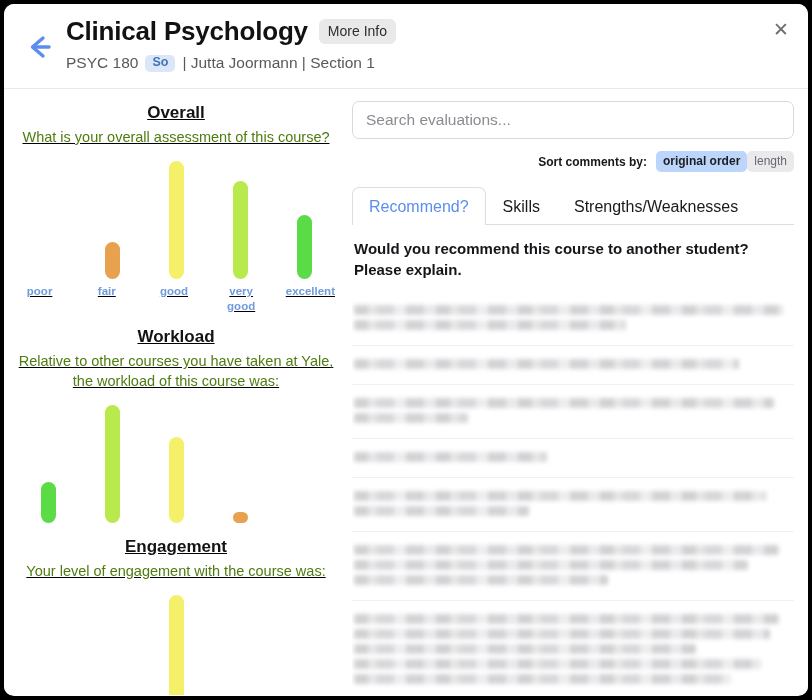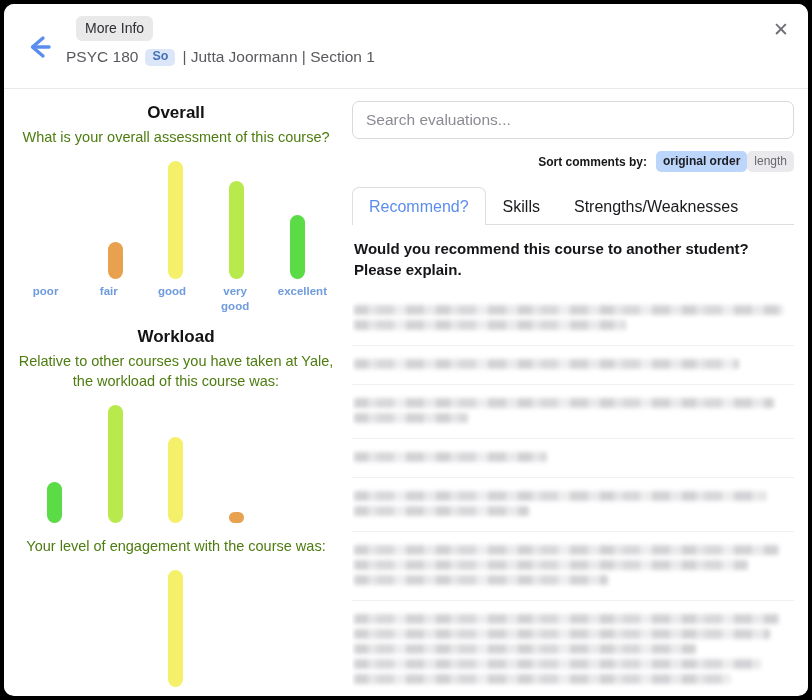--- a/index.html
+++ b/index.html
@@ -83,21 +83,21 @@
     letter-spacing: -0.2px;
   }
   .more-info {
     display: inline-block;
     background: #e9e9ea;
     color: #2e2e32;
     font-size: 14px;
     padding: 4px 9px 5px;
     border-radius: 6px;
     cursor: pointer;
-    margin-left: 10px;
+    margin-left: 2px;
   }
   .subtitle-row {
     display: flex;
     align-items: center;
     gap: 7px;
     margin-top: 7px;
     font-size: 15.5px;
     color: #58585e;
     white-space: nowrap;
   }
@@ -115,23 +115,24 @@
   }
 
   
   .body-split {
     display: flex;
     height: 606px;
   }
   .left-pane {
     width: 344px;
     box-sizing: border-box;
-    padding: 0 8px;
+    padding: 0 0;
     overflow: hidden;
     background: #ffffff;
+    text-decoration: underline;
   }
   .right-pane {
     flex: 1;
     box-sizing: border-box;
     padding: 12px 14px 0 4px;
     overflow: hidden;
     background: #ffffff;
   }
 
   
@@ -301,20 +302,21 @@
       <svg width="34" height="30" viewBox="0 0 34 30" aria-hidden="true">
         <path d="M21 6 L10.5 15 L21 24" fill="none" stroke="#5b8def" stroke-width="3.4" stroke-linecap="round" stroke-linejoin="round"></path>
         <line x1="11" y1="15" x2="27" y2="15" stroke="#5b8def" stroke-width="3.4" stroke-linecap="round"></line>
       </svg>
     </div>
 
     <div class="close-btn">✕</div>
 
     <div class="title-block">
       <div class="title-row">
+        <span class="course-title">Clinical Psychology</span>
         <span class="more-info">More Info</span>
       </div>
       <div class="subtitle-row">
         <span>PSYC 180</span>
         <span class="skills-badge">So</span>
         <span class="subtitle-rest">| Jutta Joormann | Section 1</span>
       </div>
     </div>
   </div>
 
@@ -361,20 +363,21 @@
               <div class="bar-col">
                 <div class="bar" style="height: 85.4px; background: rgb(245, 240, 106);"></div>
               </div>
               <div class="bar-col">
                 <div class="bar" style="height: 10.98px; background: rgb(232, 161, 78);"></div>
               </div>
               <div class="bar-col"></div>
             </div>
           </div>
           <div class="chart-block">
+            <div class="chart-title">Engagement</div>
             <div class="chart-subtitle">Your level of engagement with the course was:</div>
             <div class="bars">
               <div class="bar-col"></div>
               <div class="bar-col"></div>
               <div class="bar-col">
                 <div class="bar" style="height: 117.12px; background: rgb(245, 240, 106);"></div>
               </div>
               <div class="bar-col"></div>
               <div class="bar-col"></div>
             </div>

